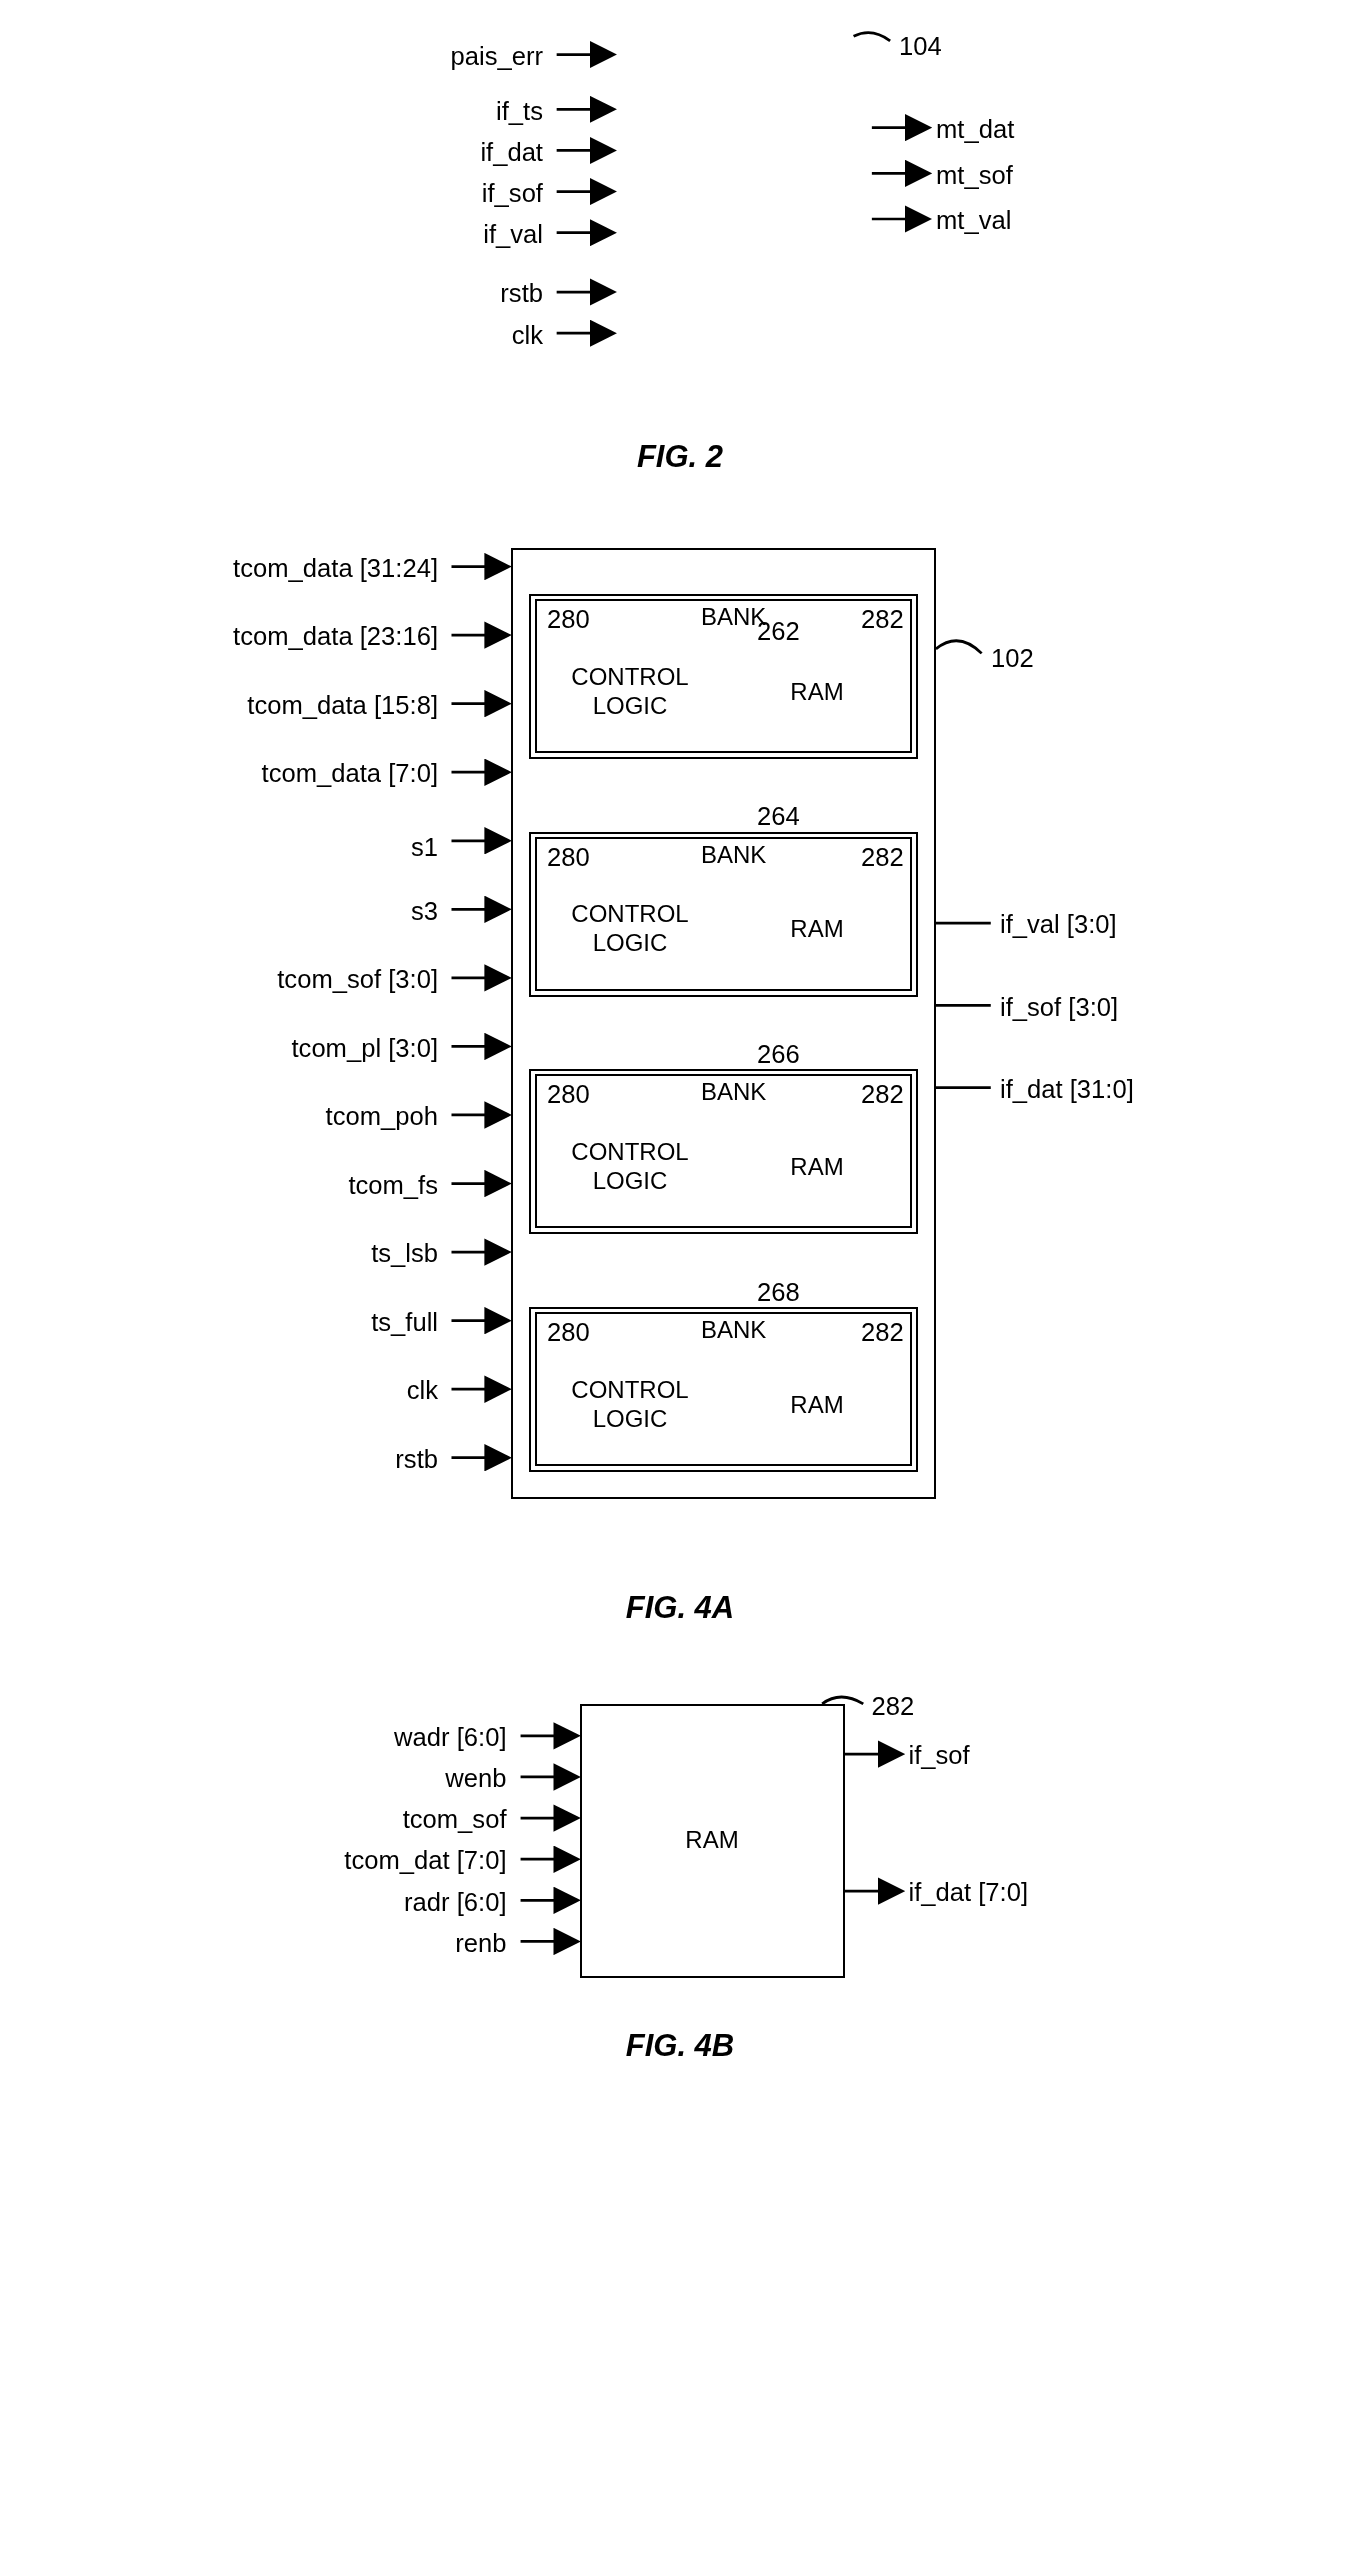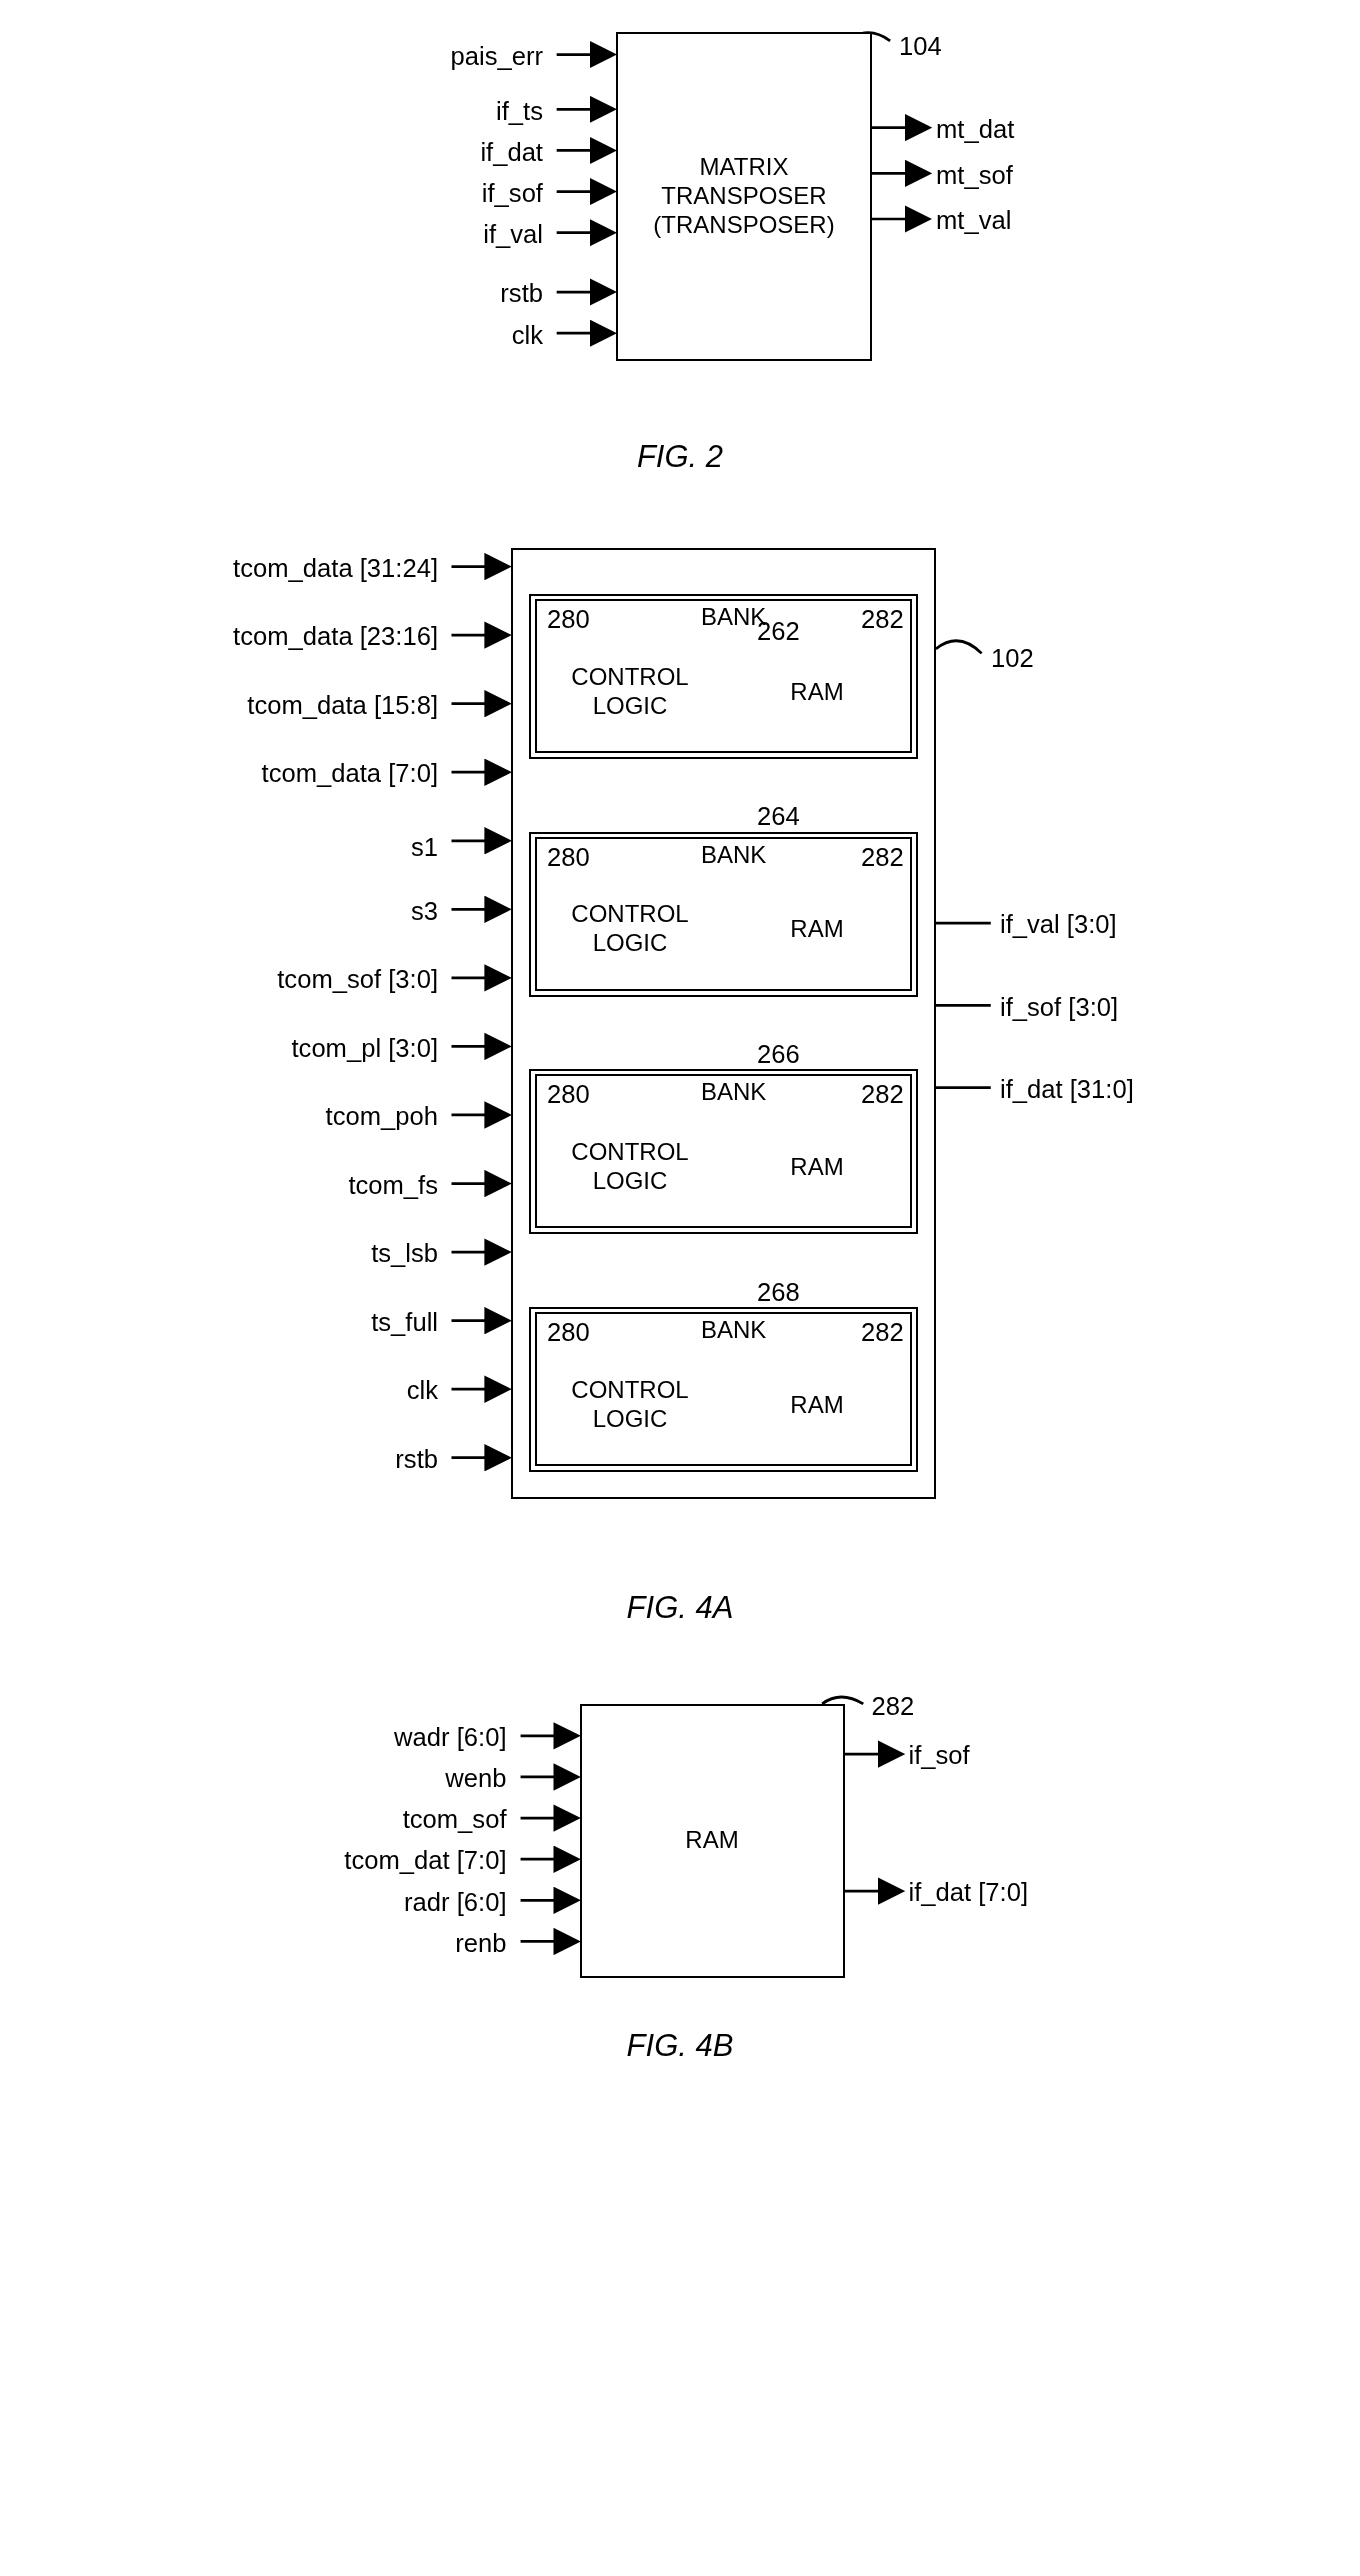--- a/index.html
+++ b/index.html
@@ -14,21 +14,21 @@
   }
   .figure {
     display: flex;
     flex-direction: column;
     align-items: center;
     gap: 18.3px;
   }
   .caption {
     font-style: italic;
     font-size: 31px;
-    font-weight: 400;
+    font-weight: 700;
   }
   .diagram {
     position: relative;
   }
   .box {
     position: absolute;
     border: 2.7px solid #000;
     box-sizing: border-box;
     display: flex;
     align-items: center;
@@ -105,23 +105,20 @@
       <line x1="275" y1="235" x2="335" y2="235" marker-end="url(#ah)"></line>
       <line x1="275" y1="300" x2="335" y2="300" marker-end="url(#ah)"></line>
       <line x1="275" y1="345" x2="335" y2="345" marker-end="url(#ah)"></line>
 
       <line x1="620" y1="120" x2="680" y2="120" marker-end="url(#ah)"></line>
       <line x1="620" y1="170" x2="680" y2="170" marker-end="url(#ah)"></line>
       <line x1="620" y1="220" x2="680" y2="220" marker-end="url(#ah)"></line>
 
       <path d="M 600 20 Q 620 10, 640 25"></path>
     </svg>
-    <div class="box" style="left:311px;top:13.7px;width:256px;height:329px;white-space:pre-line;">MATRIX
-TRANSPOSER
-(TRANSPOSER)</div>
 
     <span class="ref-label" style="left:594px;top:13.7px;">104</span>
 
     <span class="signal-label" style="right:512px;top:24px;">pais_err</span>
     <span class="signal-label" style="right:512px;top:79px;">if_ts</span>
     <span class="signal-label" style="right:512px;top:120px;">if_dat</span>
     <span class="signal-label" style="right:512px;top:161px;">if_sof</span>
     <span class="signal-label" style="right:512px;top:202px;">if_val</span>
     <span class="signal-label" style="right:512px;top:261px;">rstb</span>
     <span class="signal-label" style="right:512px;top:303px;">clk</span>

